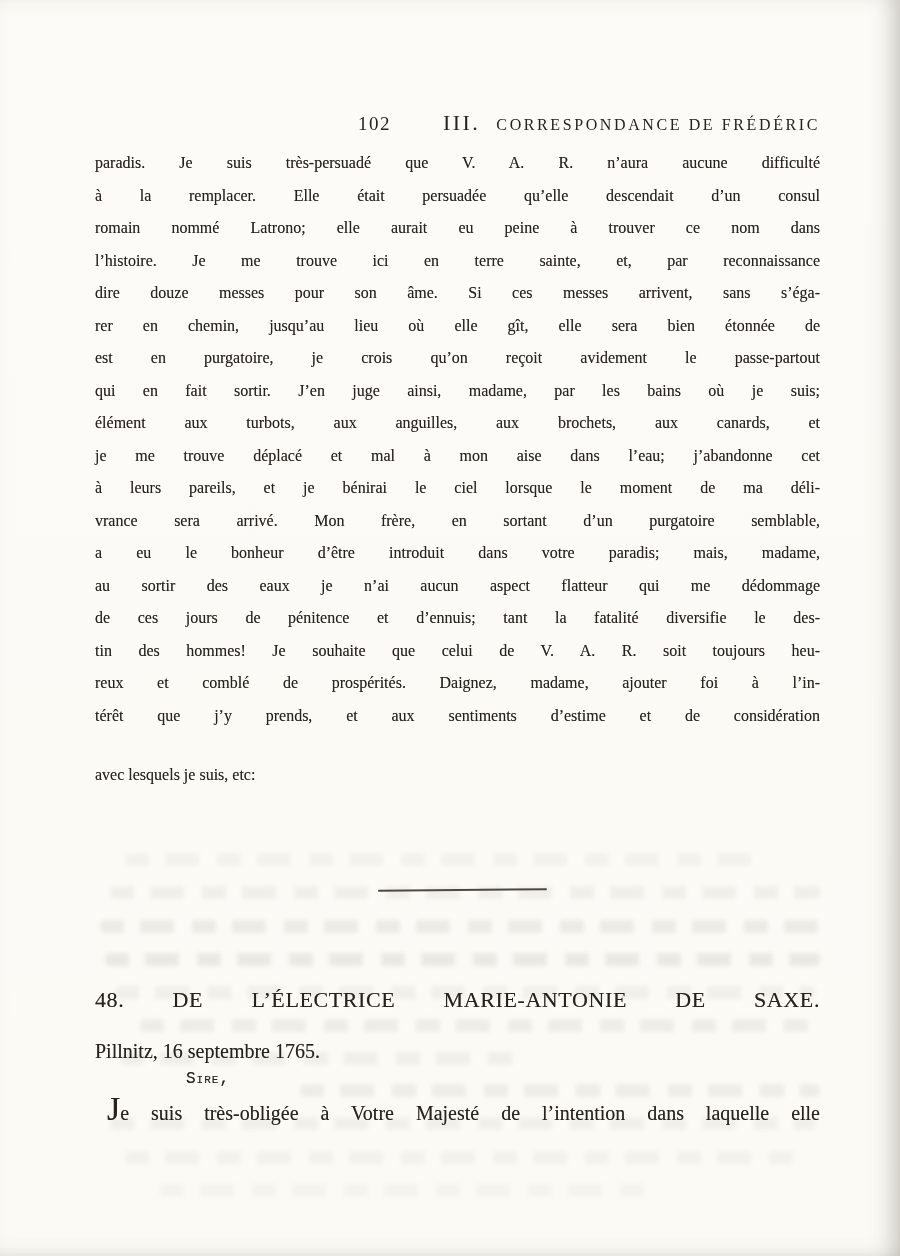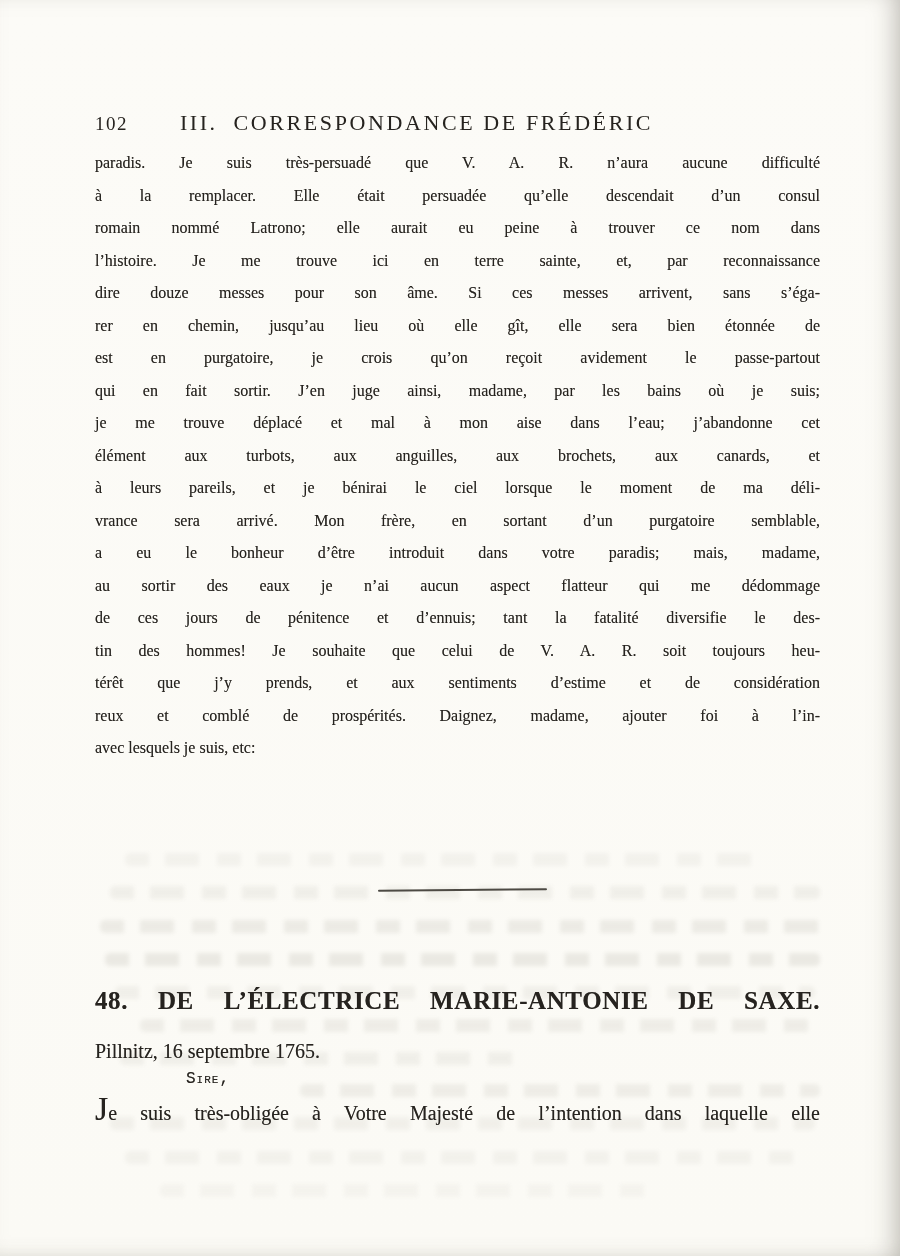--- a/index.html
+++ b/index.html
@@ -7,58 +7,59 @@
     position:relative;
     width:900px;height:1256px;
     background:linear-gradient(180deg,#fcfbf7 0%,#fbfaf5 100%);
     overflow:hidden;
     font-family:"Liberation Serif","DejaVu Serif",serif;
     color:#26231f;
     box-shadow:inset -18px 0 26px -14px rgba(138,135,126,.55),
                inset 0 -10px 24px -18px rgba(150,147,138,.35);
   }
   
-  .runhead{position:absolute;top:110px;left:95px;right:80px;display:flex;align-items:baseline;}
+  .runhead{position:absolute;top:110px;left:95px;right:80px;display:flex;align-items:baseline;justify-content:flex-end;}
   .pageno{font-size:19px;letter-spacing:1.5px;}
   .headnum{margin-left:52px;font-size:22px;letter-spacing:2.5px;}
-  .headtitle{margin-left:16px;font-size:22px;letter-spacing:2.6px;}
+  .headtitle{margin-left:16px;font-size:16px;letter-spacing:2.6px;}
   
   .para{position:absolute;top:147px;left:95px;width:725px;font-size:16px;}
   .para > div{
     line-height:32.5px;height:32.5px;
     text-align:justify;text-align-last:justify;
     white-space:normal;
     text-shadow:0 0 .5px rgba(45,42,37,.45);
   }
-  .para > div:last-child{text-align-last:left;}
+  .para > div:last-child{text-align-last:left;margin-top:27px;}
   
   .rule{position:absolute;top:889px;left:378px;width:169px;height:2px;
         background:#4d4a44;transform:rotate(-.5deg);border-radius:1px;}
   
   .bleed{position:absolute;height:13px;filter:blur(2.2px);border-radius:5px;
          background:repeating-linear-gradient(90deg,#6e6958 0 24px,transparent 24px 40px,#6e6958 40px 74px,transparent 74px 92px);}
   
   .heading{position:absolute;top:987px;left:95px;width:725px;margin:0;
-           font-size:25px;font-weight:bold;letter-spacing:.6px;
+           font-size:22px;font-weight:normal;letter-spacing:.6px;
            text-align:justify;text-align-last:justify;
            text-shadow:0 0 .5px rgba(45,42,37,.5);}
   
   .dateline{position:absolute;top:1040px;left:95px;width:725px;
             text-align:left;padding-right:44px;box-sizing:border-box;
             font-size:20px;text-shadow:0 0 .5px rgba(45,42,37,.45);}
   
   .salut{position:absolute;top:1070px;left:186px;font-size:16px;
          font-variant:small-caps;letter-spacing:1px;
          text-shadow:0 0 .5px rgba(45,42,37,.45);font-family:Liberation Mono, monospace;}
   
   .letter-open{position:absolute;top:1097px;left:95px;width:725px;font-size:20px;}
   .letter-open > div{
     line-height:33px;height:33px;
     text-align:justify;text-align-last:justify;
     text-shadow:0 0 .5px rgba(45,42,37,.45);
+    margin-left:12px;
   }
   .letter-open > div:first-child::first-letter{font-size:1.7em;line-height:1px;}
 </style>
 </head>
 <body>
 
 <div class="page">
 
   <div class="bleed" style="top:853px;left:125px;width:630px;opacity:.055;"></div>
   <div class="bleed" style="top:886px;left:110px;width:710px;opacity:.075;"></div>
@@ -80,30 +81,30 @@
 
   <div class="para">
       <div>paradis. Je suis très-persuadé que V. A. R. n’aura aucune difficulté</div>
       <div>à la remplacer. Elle était persuadée qu’elle descendait d’un consul</div>
       <div>romain nommé Latrono; elle aurait eu peine à trouver ce nom dans</div>
       <div>l’histoire. Je me trouve ici en terre sainte, et, par reconnaissance</div>
       <div>dire douze messes pour son âme. Si ces messes arrivent, sans s’éga-</div>
       <div>rer en chemin, jusqu’au lieu où elle gît, elle sera bien étonnée de</div>
       <div>est en purgatoire, je crois qu’on reçoit avidement le passe-partout</div>
       <div>qui en fait sortir. J’en juge ainsi, madame, par les bains où je suis;</div>
+      <div>élément aux turbots, aux anguilles, aux brochets, aux canards, et</div>
       <div>je me trouve déplacé et mal à mon aise dans l’eau; j’abandonne cet</div>
-      <div>élément aux turbots, aux anguilles, aux brochets, aux canards, et</div>
       <div>à leurs pareils, et je bénirai le ciel lorsque le moment de ma déli-</div>
       <div>vrance sera arrivé. Mon frère, en sortant d’un purgatoire semblable,</div>
       <div>a eu le bonheur d’être introduit dans votre paradis; mais, madame,</div>
       <div>au sortir des eaux je n’ai aucun aspect flatteur qui me dédommage</div>
       <div>de ces jours de pénitence et d’ennuis; tant la fatalité diversifie le des-</div>
       <div>tin des hommes! Je souhaite que celui de V. A. R. soit toujours heu-</div>
+      <div>reux et comblé de prospérités. Daignez, madame, ajouter foi à l’in-</div>
       <div>térêt que j’y prends, et aux sentiments d’estime et de considération</div>
-      <div>reux et comblé de prospérités. Daignez, madame, ajouter foi à l’in-</div>
       <div>avec lesquels je suis, etc:</div>
     </div>
 
   <div class="rule"></div>
 
   <h2 class="heading"><span>48.</span> <span>DE L’ÉLECTRICE MARIE-ANTONIE DE SAXE.</span></h2>
 
   <div class="dateline">Pillnitz, 16 septembre 1765.</div>
 
   <div class="salut">Sire,</div>

